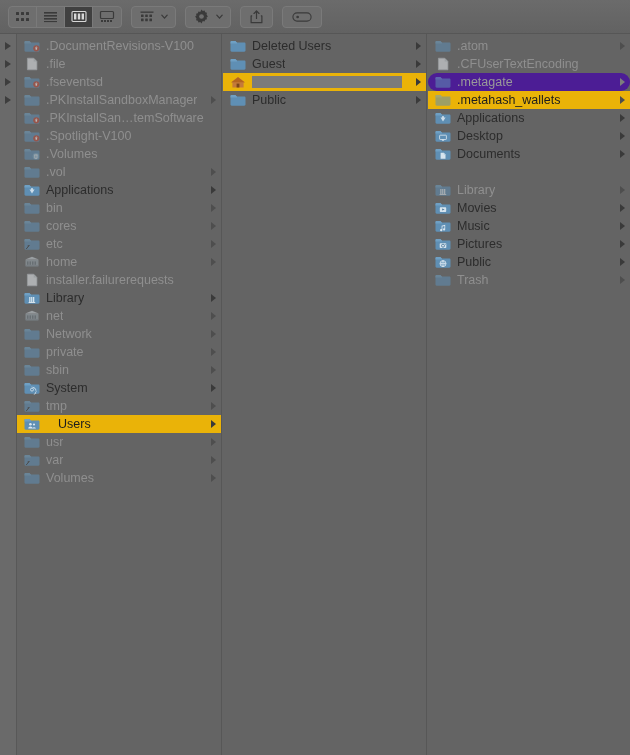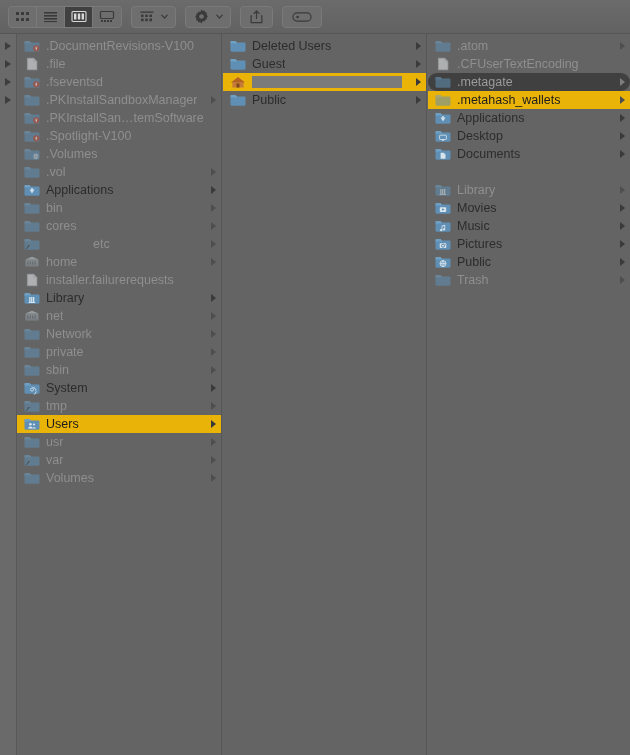--- a/index.html
+++ b/index.html
@@ -76,21 +76,21 @@
   }
   .row .name {
     font-size: 12.5px;
     color: #2c2c2c;
     margin-left: 6px;
     overflow: hidden; text-overflow: ellipsis;
   }
   .row.dim .name { color: #8f8f8f; }
   .row.sel { background: #eab308; }
   .row.sel .name { color: #1d1d1d; }
-  .row.pill { background: #404040; border-radius: 9px; }
+  .row.pill { background: #4c1d95; border-radius: 9px; }
   .row.pill .name { color: #9a9a9a; }
 
   
   .rarrow {
     position: absolute; right: 5px; top: 50%;
     transform: translateY(-50%);
     width: 0; height: 0;
     border-left: 5px solid #3a3a3a;
     border-top: 4px solid transparent;
     border-bottom: 4px solid transparent;
@@ -339,21 +339,21 @@
       <div class="row dim" style="top: 183px; position: absolute; left: 0px; right: 0px;">
         <span class="icn">
           <svg width="16" height="14" viewBox="0 0 16 14" aria-hidden="true">
             <path d="M0.5 3.2 C0.5 2.4 1 2 1.7 2 H5.4 L6.8 3.4 H14.3 C15 3.4 15.5 3.9 15.5 4.6 V11.6 C15.5 12.3 15 12.7 14.3 12.7 H1.7 C1 12.7 0.5 12.3 0.5 11.6 Z" fill="#5f8fb4"></path>
             <path d="M0.5 3.2 C0.5 2.4 1 2 1.7 2 H5.4 L6.8 3.4 H7 V4.6 H0.5 Z" fill="#6fa0c4"></path>
           </svg>
         </span>
         <span class="name">cores</span>
         <span class="rarrow"></span>
       </div>
-      <div class="row dim" style="top: 201px; position: absolute; left: 0px; right: 0px; gap: 47px;">
+      <div class="row dim" style="top: 201px; position: absolute; left: 0px; right: 0px;">
         <span class="icn">
           <svg width="16" height="14" viewBox="0 0 16 14" aria-hidden="true">
             <path d="M0.5 3.2 C0.5 2.4 1 2 1.7 2 H5.4 L6.8 3.4 H14.3 C15 3.4 15.5 3.9 15.5 4.6 V11.6 C15.5 12.3 15 12.7 14.3 12.7 H1.7 C1 12.7 0.5 12.3 0.5 11.6 Z" fill="#5f8fb4"></path>
             <path d="M0.5 3.2 C0.5 2.4 1 2 1.7 2 H5.4 L6.8 3.4 H7 V4.6 H0.5 Z" fill="#6fa0c4"></path>
             <path d="M2.2 12 L5.4 8.2" stroke="#3a3a3a" stroke-width="1" fill="none"></path>
             <path d="M5.4 8.2 l-1.7 .1 .2 1.6" fill="#3a3a3a"></path>
           </svg>
         </span>
         <span class="name">etc</span>
         <span class="rarrow"></span>
@@ -464,21 +464,21 @@
           <svg width="16" height="14" viewBox="0 0 16 14" aria-hidden="true">
             <path d="M0.5 3.2 C0.5 2.4 1 2 1.7 2 H5.4 L6.8 3.4 H14.3 C15 3.4 15.5 3.9 15.5 4.6 V11.6 C15.5 12.3 15 12.7 14.3 12.7 H1.7 C1 12.7 0.5 12.3 0.5 11.6 Z" fill="#5f8fb4"></path>
             <path d="M0.5 3.2 C0.5 2.4 1 2 1.7 2 H5.4 L6.8 3.4 H7 V4.6 H0.5 Z" fill="#6fa0c4"></path>
             <path d="M2.2 12 L5.4 8.2" stroke="#3a3a3a" stroke-width="1" fill="none"></path>
             <path d="M5.4 8.2 l-1.7 .1 .2 1.6" fill="#3a3a3a"></path>
           </svg>
         </span>
         <span class="name">tmp</span>
         <span class="rarrow"></span>
       </div>
-      <div class="row sel" style="top: 381px; position: absolute; left: 0px; right: 0px;">
+      <div class="row sel" style="top: 381px; position: absolute; left: 0px; right: 0px; gap: 12px;">
         <span class="icn">
           <svg width="16" height="14" viewBox="0 0 16 14" aria-hidden="true">
             <path d="M0.5 3.2 C0.5 2.4 1 2 1.7 2 H5.4 L6.8 3.4 H14.3 C15 3.4 15.5 3.9 15.5 4.6 V11.6 C15.5 12.3 15 12.7 14.3 12.7 H1.7 C1 12.7 0.5 12.3 0.5 11.6 Z" fill="#5f8fb4"></path>
             <path d="M0.5 3.2 C0.5 2.4 1 2 1.7 2 H5.4 L6.8 3.4 H7 V4.6 H0.5 Z" fill="#6fa0c4"></path>
             <g fill="#e6eff6" opacity="0.92">
               <circle cx="6.4" cy="7.2" r="1.3"></circle>
               <path d="M4.2 11.6 a2.2 2.2 0 0 1 4.4 0 Z"></path>
               <circle cx="10" cy="7.5" r="1.1"></circle>
               <path d="M8.3 11.6 a1.9 1.9 0 0 1 3.6 0 Z"></path>
             </g>

